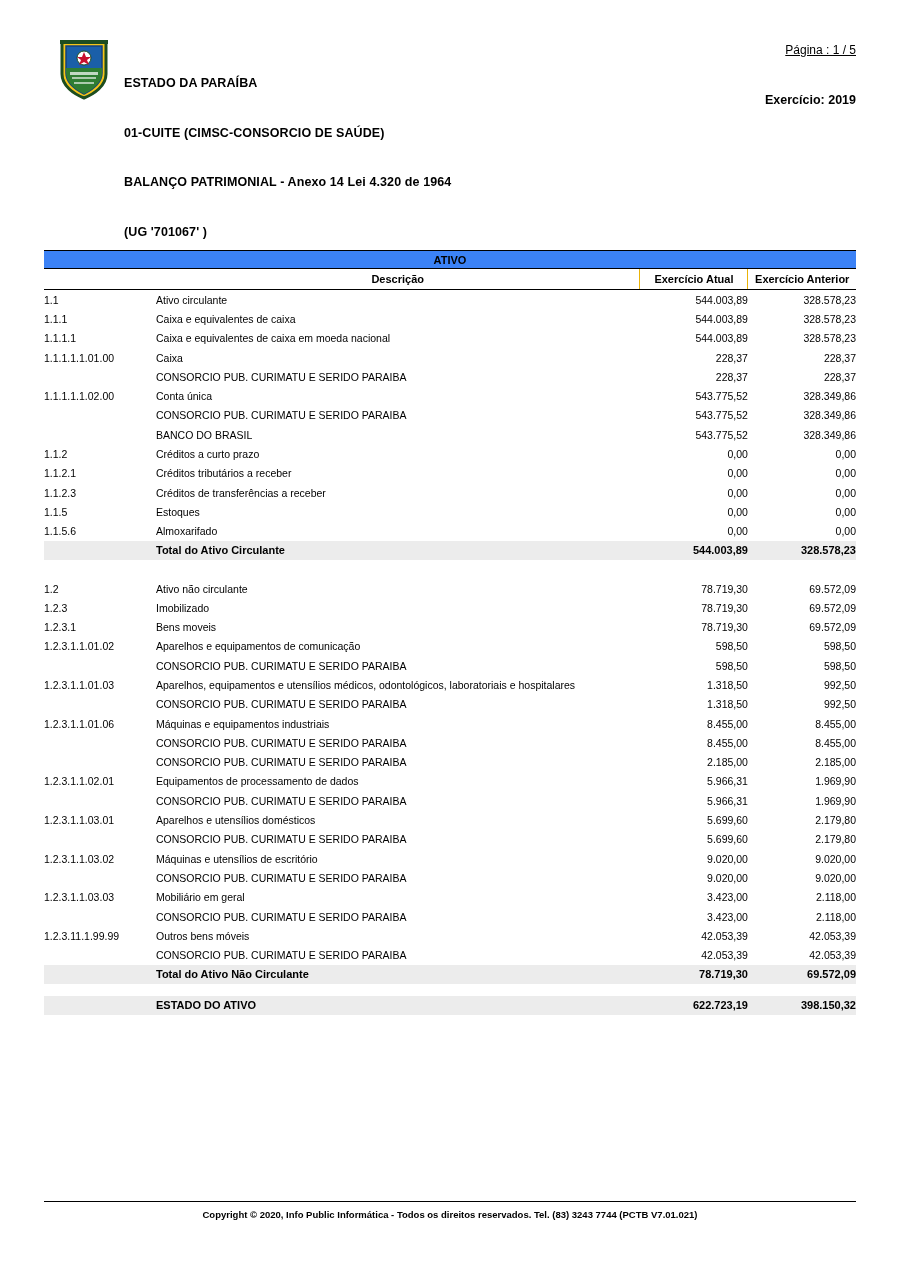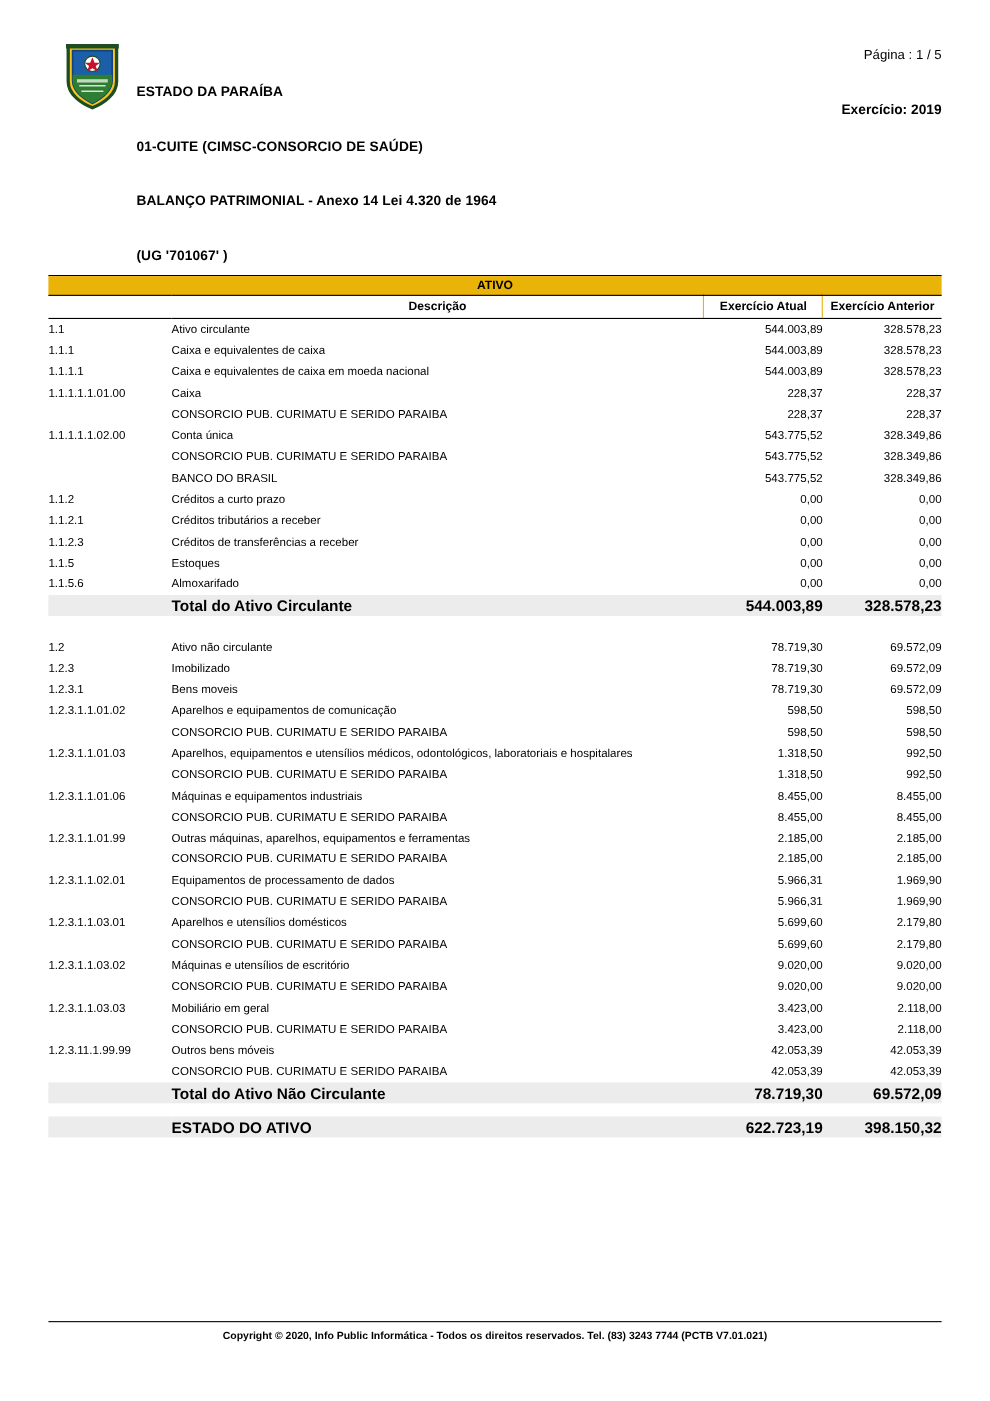--- a/index.html
+++ b/index.html
@@ -50,20 +50,21 @@
   .header-right {
     flex: 0 0 auto;
     text-align: right;
     padding-top: 4px;
     width: 200px;
   }
   .header-right .page-num {
     font-size: 12px;
     line-height: 16px;
     font-weight: normal;
+    text-decoration: underline;
   }
   .header-right .exercicio {
     font-size: 12.5px;
     font-weight: bold;
     margin-top: 35px;
   }
 
   .rule-top {
     border-top: 1.6px solid #000;
     margin: 2px 0 0 0;
@@ -81,21 +82,21 @@
   }
   .col-code { width: 112px; }
   .col-desc { width: auto; }
   .col-cur  { width: 108px; }
   .col-prev { width: 108px; }
 
   tr.section-title td {
     text-align: center;
     font-weight: bold;
     font-size: 11px;
-    background: #eab308;
+    background: #3b82f6;
     height: 17px;
     border-bottom: 1px solid #000;
   }
   tr.col-head td {
     font-weight: bold;
     font-size: 11px;
     height: 20px;
     border-bottom: 1.4px solid #000;
     text-align: center;
   }
@@ -110,21 +111,21 @@
   td.desc { }
   td.num {
     text-align: right;
     padding-right: 12px;
     white-space: nowrap;
   }
   tr.total td {
     background: #ececec;
     font-weight: bold;
     height: 19px;
-    font-size: 14px;
+    font-size: 11px;
   }
   tr.total td.desc { padding-left: 0; }
   tr.spacer td { height: 19px; }
   tr.spacer-small td { height: 12px; }
   .ind1 { padding-left: 14px; }
   .ind2 { padding-left: 26px; }
   .ind3 { padding-left: 38px; margin-top: 44px; }
   .ind4 { padding-left: 58px; }
   .ind5 { padding-left: 72px; }
 
@@ -329,26 +330,20 @@
           <td class="num">8.455,00</td>
           <td class="num">8.455,00</td>
         </tr>
         <tr class="data">
           <td class="code"></td>
           <td class="desc ind4">CONSORCIO PUB. CURIMATU E SERIDO PARAIBA</td>
           <td class="num">8.455,00</td>
           <td class="num">8.455,00</td>
         </tr>
         <tr class="data">
-          <td class="code">1.2.3.1.1.01.99</td>
-          <td class="desc ind2">Outras máquinas, aparelhos, equipamentos e ferramentas</td>
-          <td class="num">2.185,00</td>
-          <td class="num">2.185,00</td>
-        </tr>
-        <tr class="data">
           <td class="code"></td>
           <td class="desc ind4">CONSORCIO PUB. CURIMATU E SERIDO PARAIBA</td>
           <td class="num">2.185,00</td>
           <td class="num">2.185,00</td>
         </tr>
         <tr class="data">
           <td class="code">1.2.3.1.1.02.01</td>
           <td class="desc ind2">Equipamentos de processamento de dados</td>
           <td class="num">5.966,31</td>
           <td class="num">1.969,90</td>

